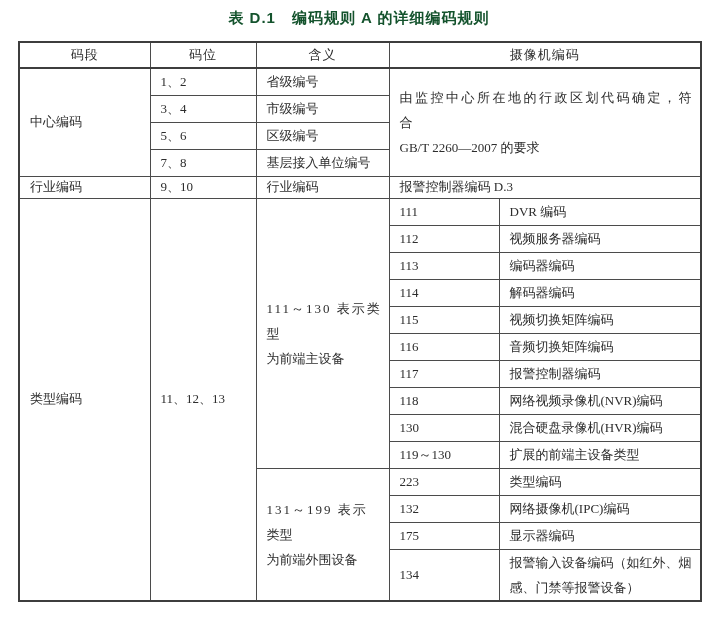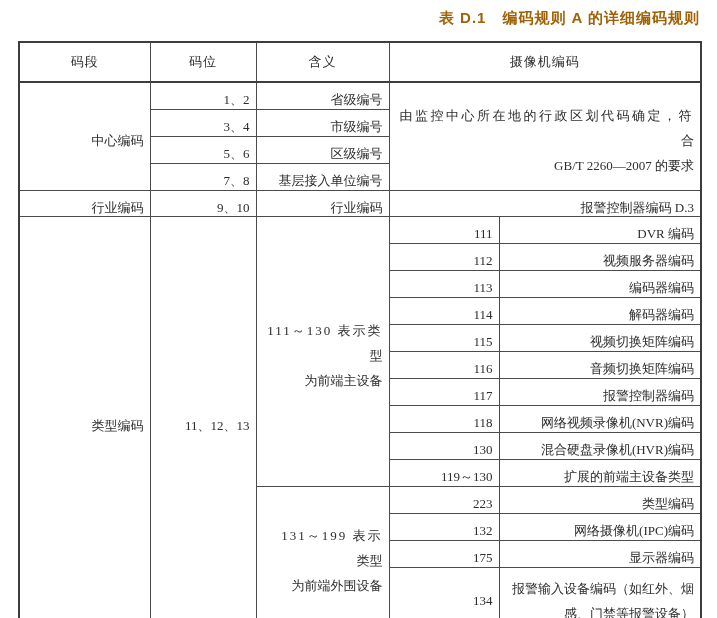--- a/index.html
+++ b/index.html
@@ -3,44 +3,43 @@
 <meta charset="utf-8">
 <style>
   html,body{margin:0;padding:0;background:#ffffff;}
   body{
     width:717px;height:618px;overflow:hidden;
     font-family:"Liberation Serif","DejaVu Serif",serif;
     color:#2d2d2d;
   }
   .doc-title{
     width:682px;margin:9px 0 8px 18px;
-    text-align:right;
+    text-align:center;
     font-family:"Liberation Sans","DejaVu Sans",sans-serif;
     font-weight:bold;font-size:15px;letter-spacing:1px;
-    color:#a16207;
+    color:#14532d;
   }
   table.rules{
     table-layout:fixed;border-collapse:collapse;
     width:682px;margin:13px 0 0 18px;
     border:2px solid #3d3d3d;
   }
   td{
     border:1px solid #4b4b4b;
     font-size:13px;line-height:1.35;
-    padding:8px 6px 0 10px;
+    padding:0 6px 0 10px;
     vertical-align:middle;
     overflow:hidden;
-    text-align:right;
   }
   tr.hdr td{
     text-align:center;padding:0;
     border-bottom:2px solid #3d3d3d;
     letter-spacing:1px;
   }
-  tr.hdr{height:40px;}
+  tr.hdr{height:26px;}
   tr.r-center{height:27px;}
   tr.r-industry{height:22px;}
   tr.r-type{height:27px;}
   tr.r-type-tall{height:52px;}
   .multiline{white-space:pre-line;line-height:25px;margin-left:45px;}
   .sp-first::first-line{letter-spacing:2px;}
   .sp-first2::first-line{letter-spacing:2.5px;}
 </style>
 </head>
 <body>

